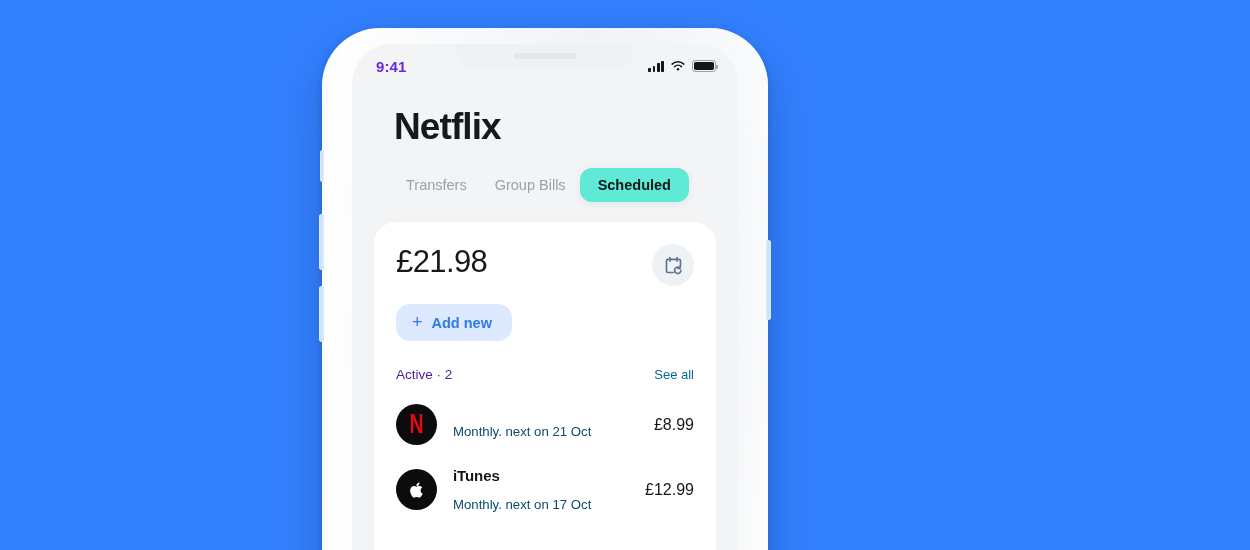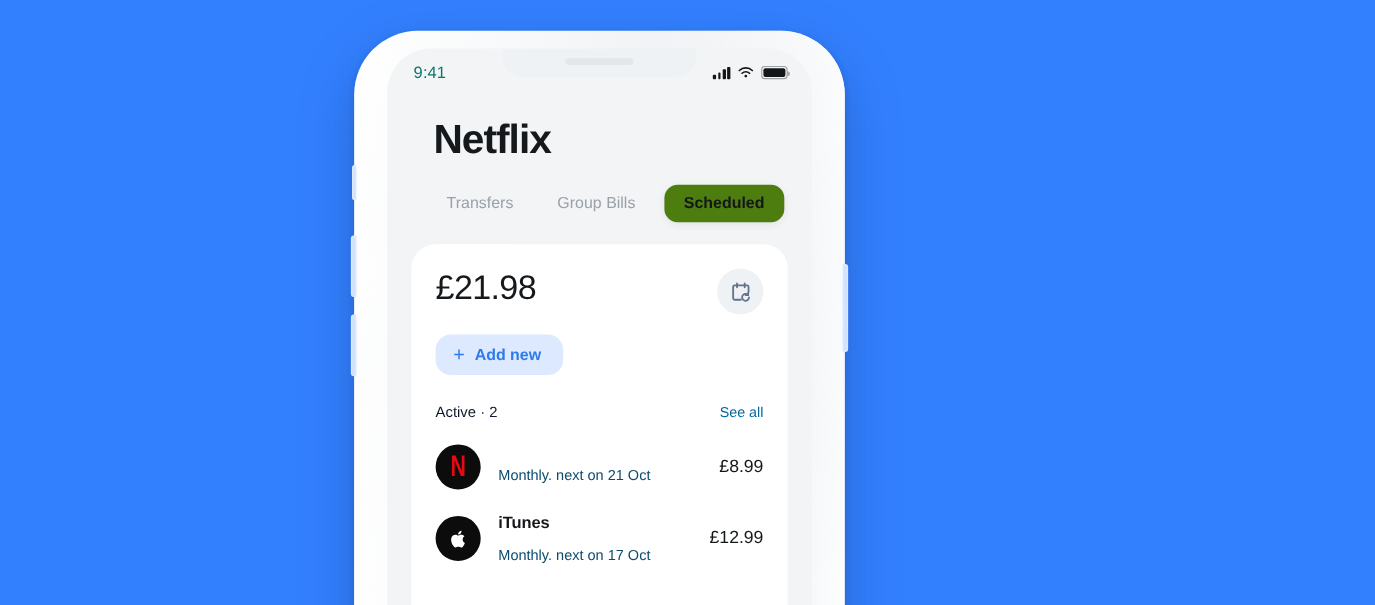--- a/index.html
+++ b/index.html
@@ -60,21 +60,21 @@
     background:#e3e7ea;
   }
 
   
   .statusbar{
     position:relative; z-index:7;
     height:44px;
     display:flex; align-items:center; justify-content:space-between;
     padding:0 22px 0 24px;
   }
-  .status-time{ font-size:15px; font-weight:400; color:#0f766e; letter-spacing:.1px; }
+  .status-time{ font-size:15px; font-weight:700; color:#6d28d9; letter-spacing:.1px; }
   .status-icons{ display:flex; align-items:center; gap:6px; }
   .bars{ display:flex; align-items:flex-end; gap:1.7px; height:11px; }
   .bars i{ display:block; width:2.7px; background:#14171a; border-radius:.8px; }
   .bars i:nth-child(1){ height:4px; }
   .bars i:nth-child(2){ height:6px; }
   .bars i:nth-child(3){ height:8.5px; }
   .bars i:nth-child(4){ height:11px; }
   .battery{
     width:24px; height:11.5px; border:1.3px solid rgba(20,23,26,.38);
     border-radius:3.2px; position:relative; padding:1.2px;
@@ -85,27 +85,27 @@
     background:rgba(20,23,26,.35);
   }
   .battery span{ display:block; height:100%; background:#14171a; border-radius:1.8px; }
 
   
   .page-title{
     margin:18px 0 0 42px;
     font-size:37px; font-weight:700; color:#16191c; letter-spacing:-.9px;
   }
 
-  .tabs{ display:flex; align-items:center; gap:12px; margin:20px 0 0 40px; }
+  .tabs{ display:flex; align-items:center; gap:0; margin:20px 0 0 40px; }
   .tab{
     font-size:14.5px; color:#9aa1a9; font-weight:400;
     padding:9px 14px; border-radius:12px; white-space:nowrap;
   }
   .tab.active{
-    background:#4d7c0f; color:#14171a; font-weight:700;
+    background:#5eead4; color:#14171a; font-weight:700;
     box-shadow:0 2px 8px rgba(20,30,50,.07);
     padding:9px 18px;
   }
 
   .card{
     margin:20px 22px 0 22px;
     background:#ffffff;
     border-radius:22px 22px 0 0;
     padding:22px 22px 0 22px;
     min-height:330px;
@@ -126,21 +126,21 @@
     padding:10px 20px 10px 16px;
     margin-top:18px;
     font-size:14.5px; font-weight:600;
   }
   .plus{ font-size:18px; font-weight:500; line-height:1; margin-top:-1px; }
 
   .list-head{
     display:flex; align-items:center; justify-content:space-between;
     margin-top:26px;
   }
-  .list-head-label{ font-size:13.5px; color:#0f172a; }
+  .list-head-label{ font-size:13.5px; color:#4c1d95; }
   .see-all{ font-size:13px; color:#0369a1; font-weight:400; }
 
   .row{ display:flex; align-items:center; margin-top:22px; }
   .logo{
     width:41px; height:41px; border-radius:50%;
     background:#0c0c0c; flex:none;
     display:flex; align-items:center; justify-content:center;
     overflow:hidden;
   }
   .row-text{ margin-left:16px; flex:1; min-width:0; }

